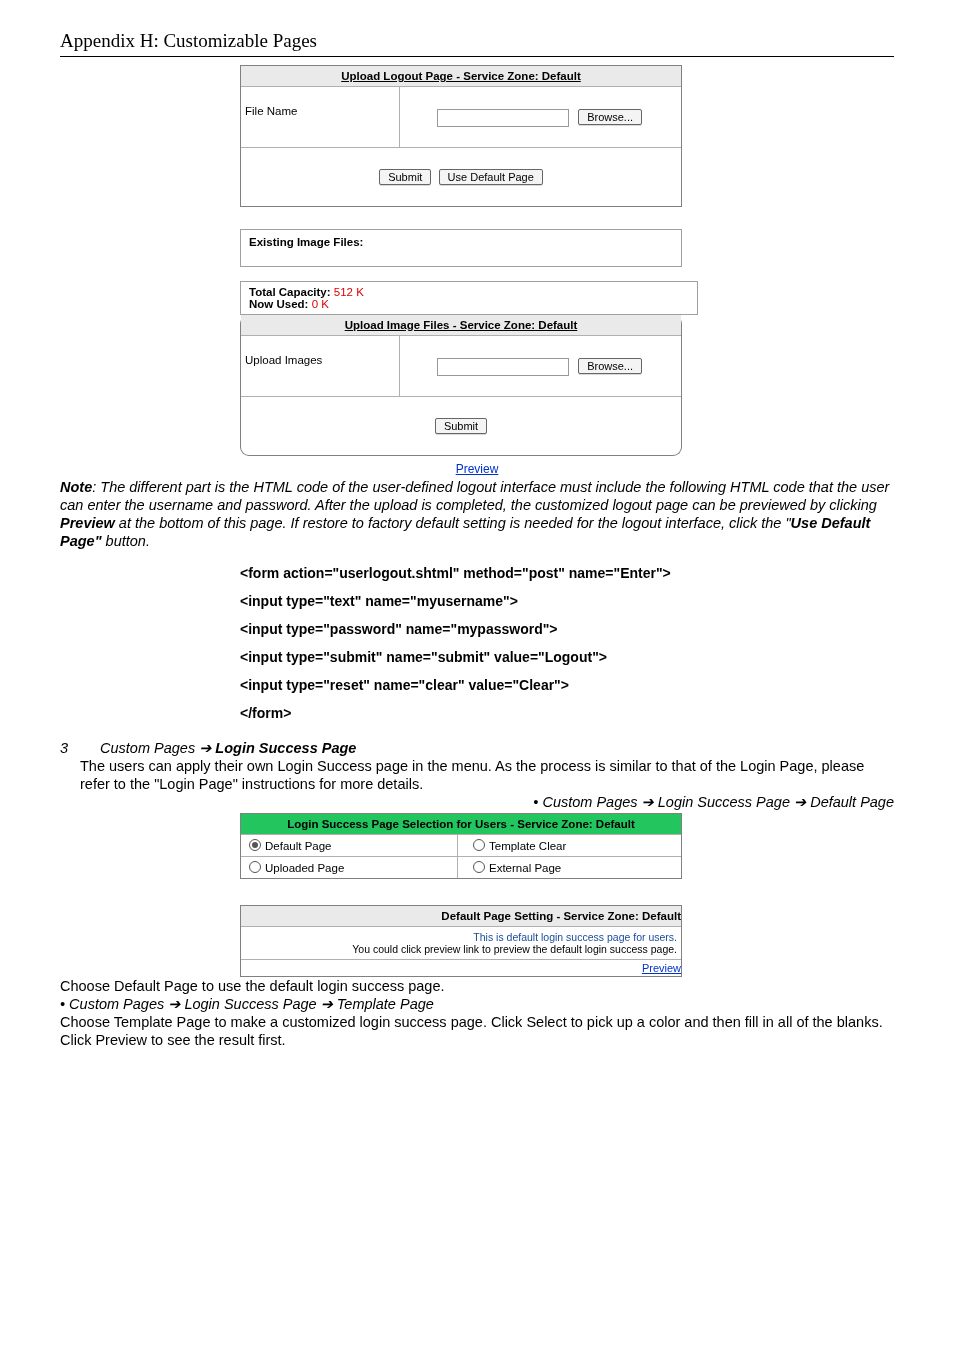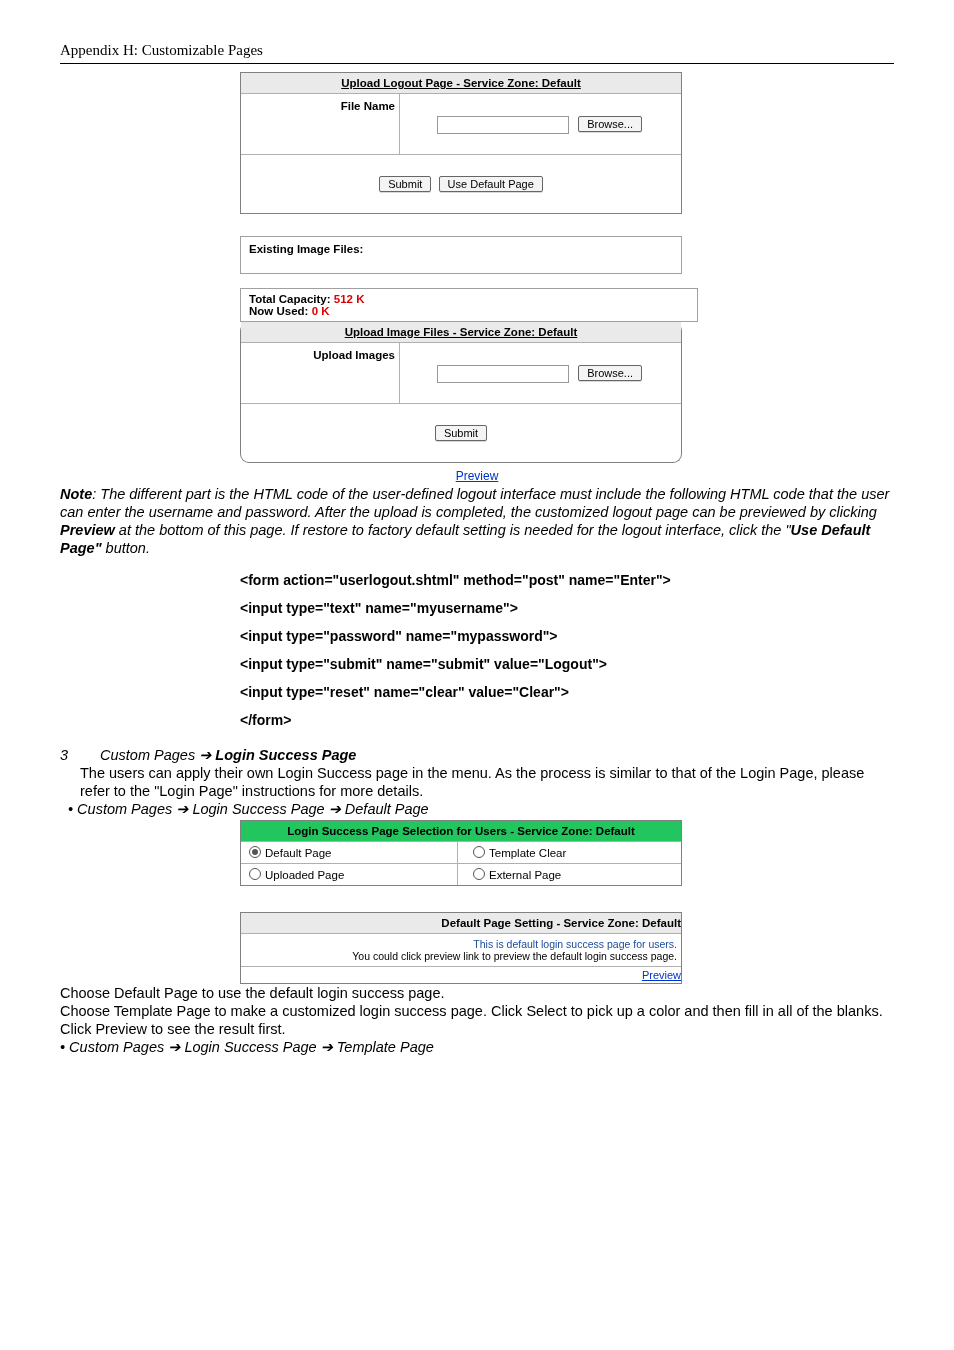--- a/index.html
+++ b/index.html
@@ -6,23 +6,22 @@
     font-family: Arial, Helvetica, sans-serif;
     font-size: 14.5px;
     margin: 0;
     padding: 30px 60px 0 60px;
     background: #fff;
     color: #000;
     width: 834px;
   }
   .header-line {
     font-family: "Times New Roman", Times, serif;
-    font-size: 15px;
+    font-size: 19px;
     margin-bottom: 4px;
-    margin-top: 12px;
   }
   .top-hr {
     border: none;
     border-top: 1px solid #000;
     margin: 0 0 8px 0;
   }
   .tbl-wrap {
     margin-left: 180px;
     width: 440px;
     border: 1px solid #808080;
@@ -38,23 +37,23 @@
     text-decoration: underline;
   }
   .tbl-row {
     display: flex;
     border-bottom: 1px solid #b0b0b0;
   }
   .tbl-row:last-child { border-bottom: none; }
   .tbl-cell-l {
     width: 150px;
     border-right: 1px solid #b0b0b0;
-    padding: 6px 4px;
-    text-align: right;
-    font-weight: bold;
+    padding: 18px 4px;
+    text-align: left;
+    font-weight: normal;
   }
   .tbl-cell-r {
     flex: 1;
     padding: 6px 4px;
     text-align: center;
   }
   .btn {
     display: inline-block;
     border: 1px solid #666;
     background: #f4f4f4;
@@ -85,21 +84,21 @@
     padding: 6px 8px 18px 8px;
   }
   .cap-box {
     margin: 14px 0 0 180px;
     width: 440px;
     border: 1px solid #a0a0a0;
     font-size: 11.5px;
     padding: 4px 8px;
   }
   .cap-label { font-weight: bold; display:inline; }
-  .cap-val   { color:#d00; font-weight: bold; display:inline; }
+  .cap-val   { color:#d00; font-weight: normal; display:inline; }
   .preview-link {
     color: #0033cc;
     text-decoration: underline;
     font-size: 12px;
     display: block;
     text-align: center;
     margin-top: 6px;
   }
   .note-para {
     font-style: italic;
@@ -118,21 +117,21 @@
   .sec3 {
     margin-top: 12px;
     line-height: 1.25;
   }
   .sec3-num {
     font-style: italic;
     display: inline-block;
     width: 36px;
   }
   .sec3-hdr { font-style: italic; }
-  .bullet-line { font-style: italic; margin-left: 8px; }
+  .bullet-line { font-style: italic; margin-left: 20px; text-align: right; }
   .arrow { font-family: Arial; }
   .radio-tbl {
     margin: 2px 0 0 180px;
     width: 440px;
     border: 1px solid #808080;
     font-size: 11.5px;
   }
   .radio-title {
     background: #22c55e;
     font-weight: bold;
@@ -278,20 +277,20 @@
   <div class="def-set-title">Default Page Setting - Service Zone: Default</div>
   <div class="def-set-body">
     <div style="color:#1a4a9c;">This is default login success page for users.</div>
     <div>You could click preview link to preview the default login success page.</div>
   </div>
   <div class="def-set-prev">Preview</div>
 </div>
 
 <div class="after-text">
   <div>Choose Default Page to use the default login success page.</div>
+  <div style="font-style:italic;">•     Custom Pages ➔ Login Success Page ➔ Template Page</div>
   <div>Choose Template Page to make a customized login success page. Click Select to pick up a color and then fill in all of the blanks. Click Preview to see the result first.</div>
-  <div style="font-style:italic;">•     Custom Pages ➔ Login Success Page ➔ Template Page</div>
 </div>
 
 <div class="footer">
   <div class="page-no">212</div>
   <div>AirLive MW-2000S User's Manual</div>
 </div>
 
 </body></html>

